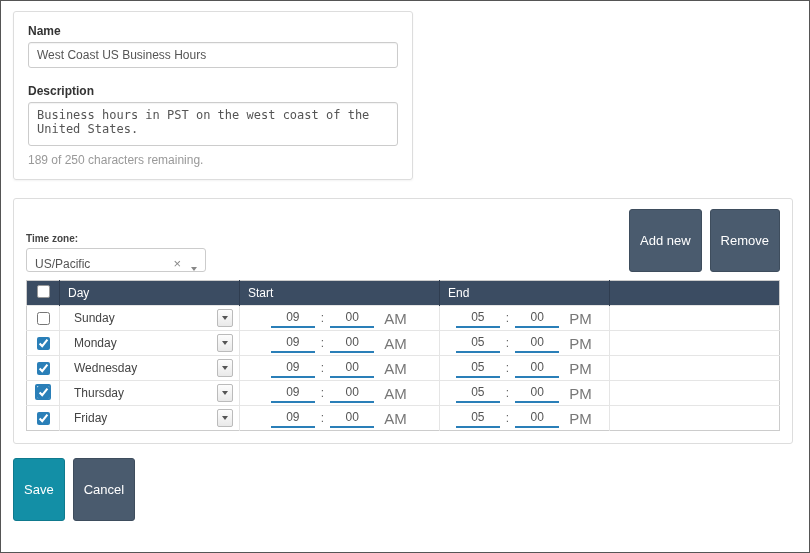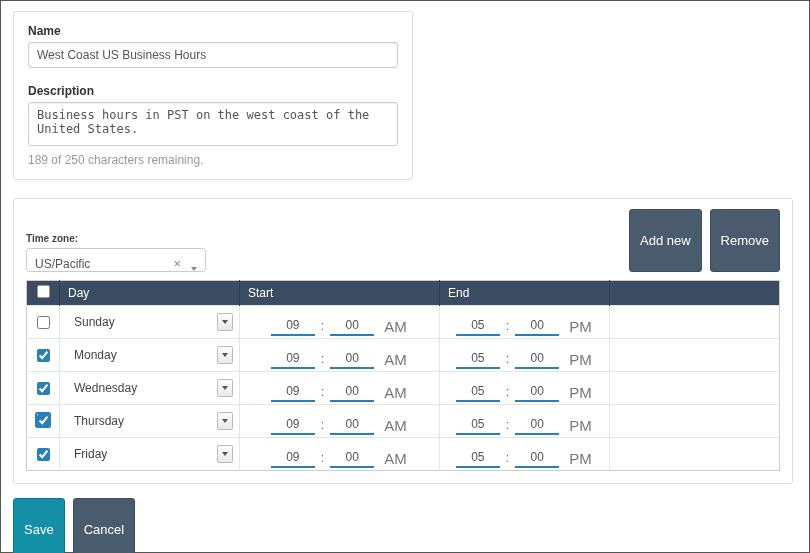--- a/index.html
+++ b/index.html
@@ -155,21 +155,20 @@
   }
   .drop-btn .caret {
     width: 0; height: 0;
     border-left: 3px solid transparent;
     border-right: 3px solid transparent;
     border-top: 4px solid #555;
   }
   .time-grp {
     display: flex; align-items: center; gap: 6px;
     justify-content: center;
-    margin-top: 8px;
   }
   .time-box {
     width: 44px;
     border: none;
     border-bottom: 2px solid #2a7fb8;
     background: transparent;
     text-align: center;
     font-size: 12px;
     color: #555;
     padding: 2px 0;

